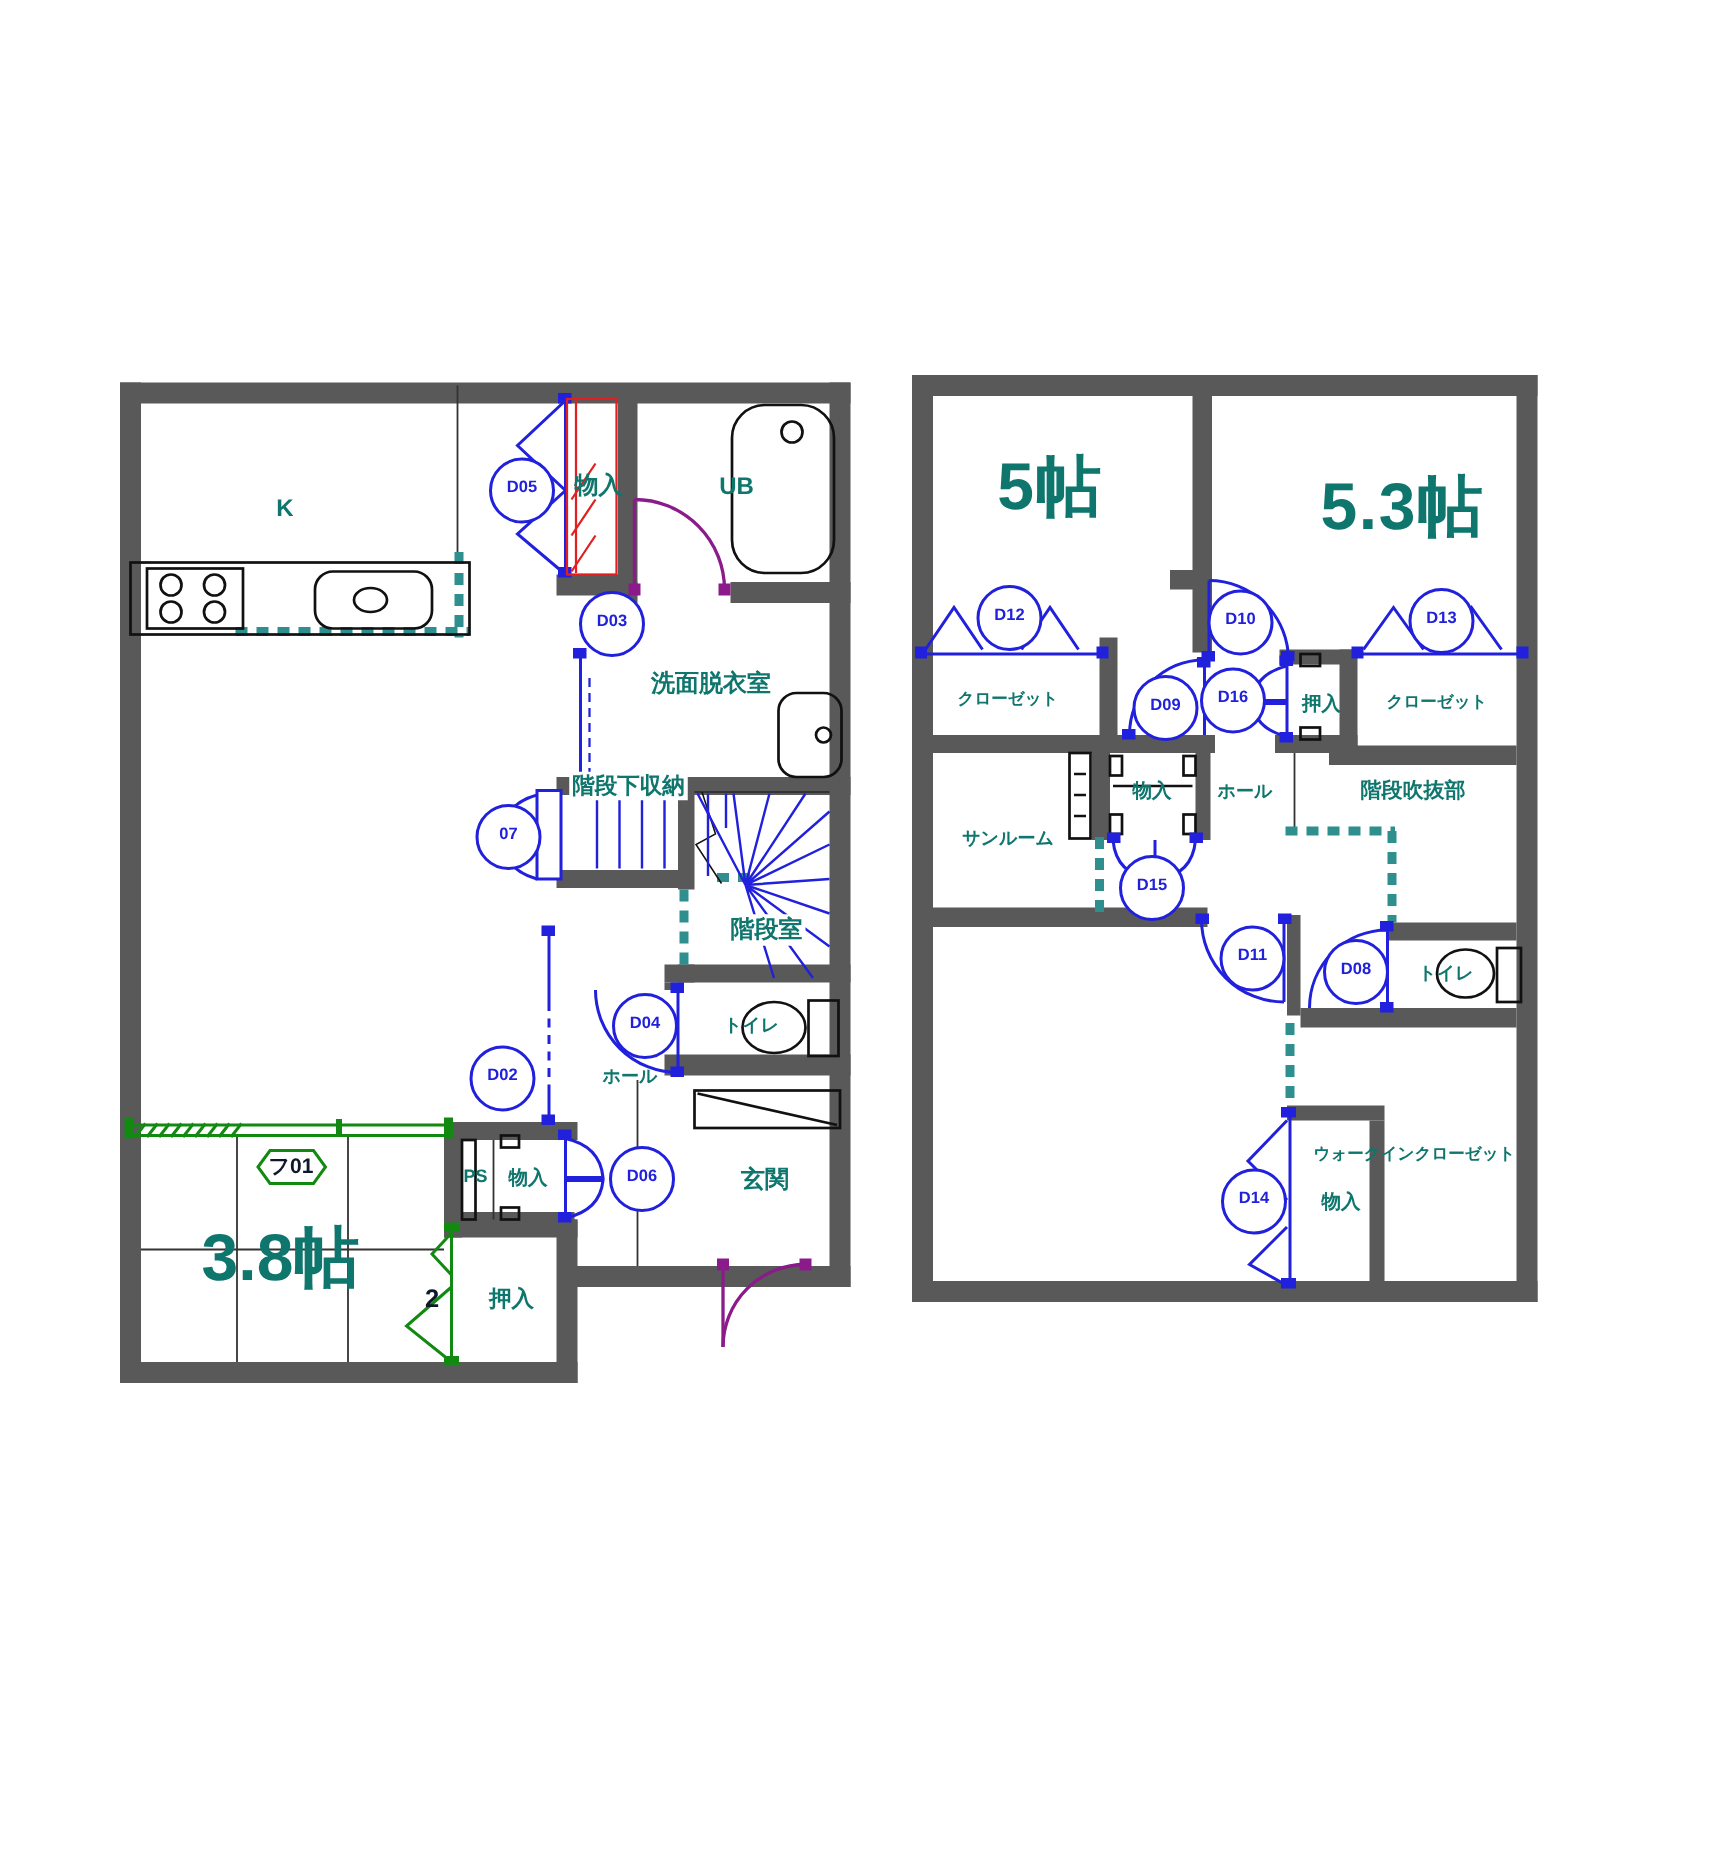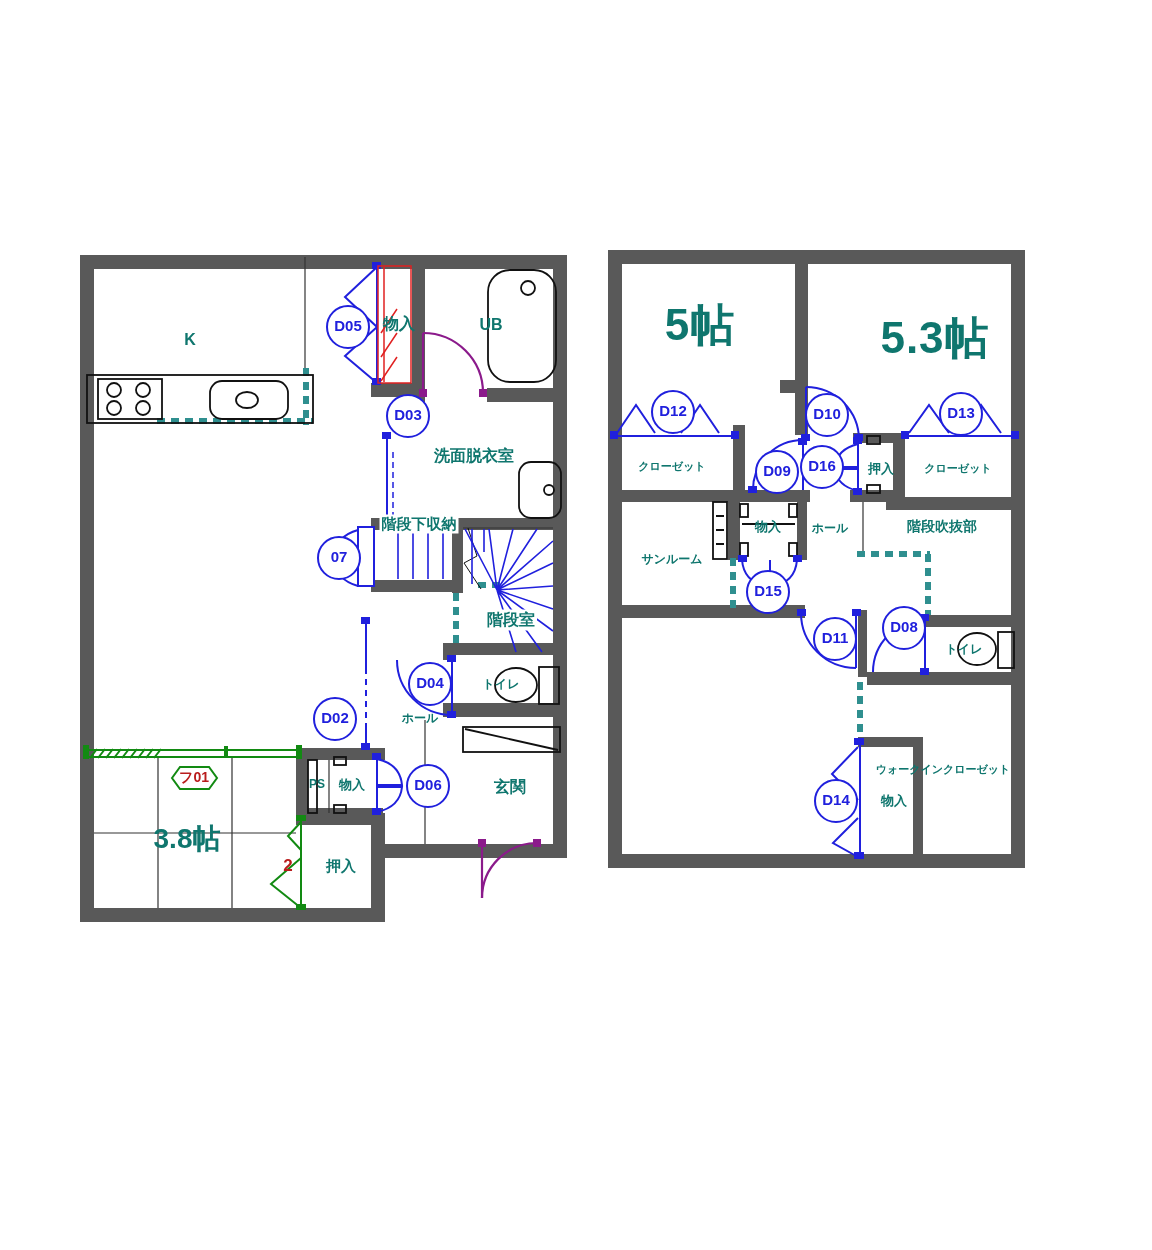--- a/index.html
+++ b/index.html
@@ -3,29 +3,29 @@
 <meta charset="utf-8">
 <style>
   html,body{margin:0;padding:0;background:#ffffff;}
   #canvas{position:relative;width:1152px;height:1250px;background:#ffffff;overflow:hidden;
           font-family:"Liberation Sans","DejaVu Sans",sans-serif;}
   .w{position:absolute;background:#595959;}
   svg.lines{position:absolute;left:0;top:0;pointer-events:none;}
   .lb{position:absolute;transform:translate(-50%,-50%);white-space:nowrap;color:#0f766e;
       font-weight:bold;text-align:center;}
   .lb.big{font-size:44px;letter-spacing:1px;}
-  .lb.big38{font-size:28px;}
+  .lb.big38{font-size:44px;}
   .lb.med{font-size:16px;}
   .lb.sm{font-size:12px;}
   .lb.xs{font-size:11px;}
   .lb.whitebg{background:#ffffff;padding:0 2px;}
   .dc{position:absolute;width:40px;height:40px;border:2px solid #2020dd;border-radius:50%;
-      background:#ffffff;color:#2020dd;font-size:15px;font-weight:bold;line-height:37px;
+      background:#ffffff;color:#2020dd;font-size:11px;font-weight:bold;line-height:37px;
       text-align:center;transform:translate(-50%,-50%);}
-  .green{color:#b91c1c;}
+  .green{color:#0f172a;}
 </style>
 </head>
 <body>
 
 <div id="canvas">
 
   <div>
     <div class="w" style="left:80px;top:255px;width:487px;height:14px"></div>
     <div class="w" style="left:80px;top:255px;width:14px;height:667px"></div>
     <div class="w" style="left:80px;top:908px;width:305px;height:14px"></div>
@@ -323,16 +323,16 @@
   <div class="dc" style="left:428px;top:786px">D06</div>
   <div class="lb green" style="left:194px;top:778px;font-size:14px">フ01</div>
 
   <div class="dc" style="left:673px;top:412px">D12</div>
   <div class="dc" style="left:827px;top:415px">D10</div>
   <div class="dc" style="left:961px;top:414px">D13</div>
   <div class="dc" style="left:777px;top:472px">D09</div>
   <div class="dc" style="left:822px;top:467px">D16</div>
   <div class="dc" style="left:768px;top:592px">D15</div>
   <div class="dc" style="left:835px;top:639px">D11</div>
-  <div class="dc" style="left:904px;top:628px">D08</div>
+  <div class="dc" style="left:904px;top:648px">D08</div>
   <div class="dc" style="left:836px;top:801px">D14</div>
 
 </div>
 
 </body></html>

